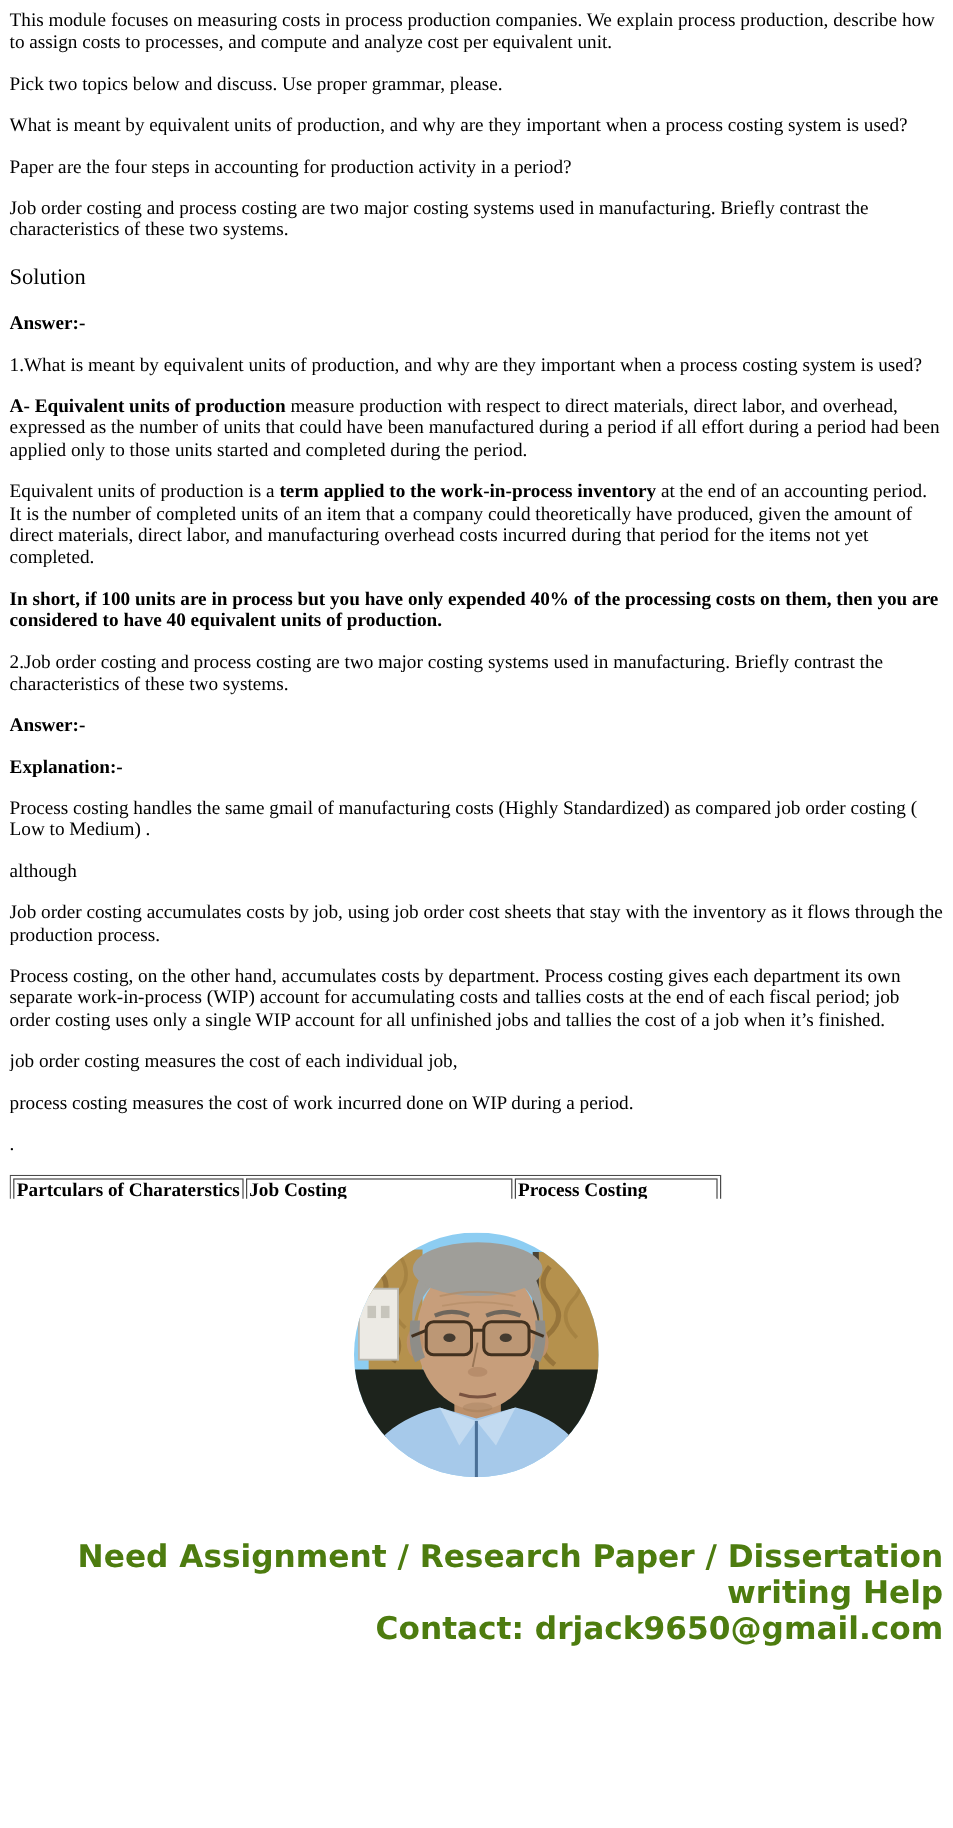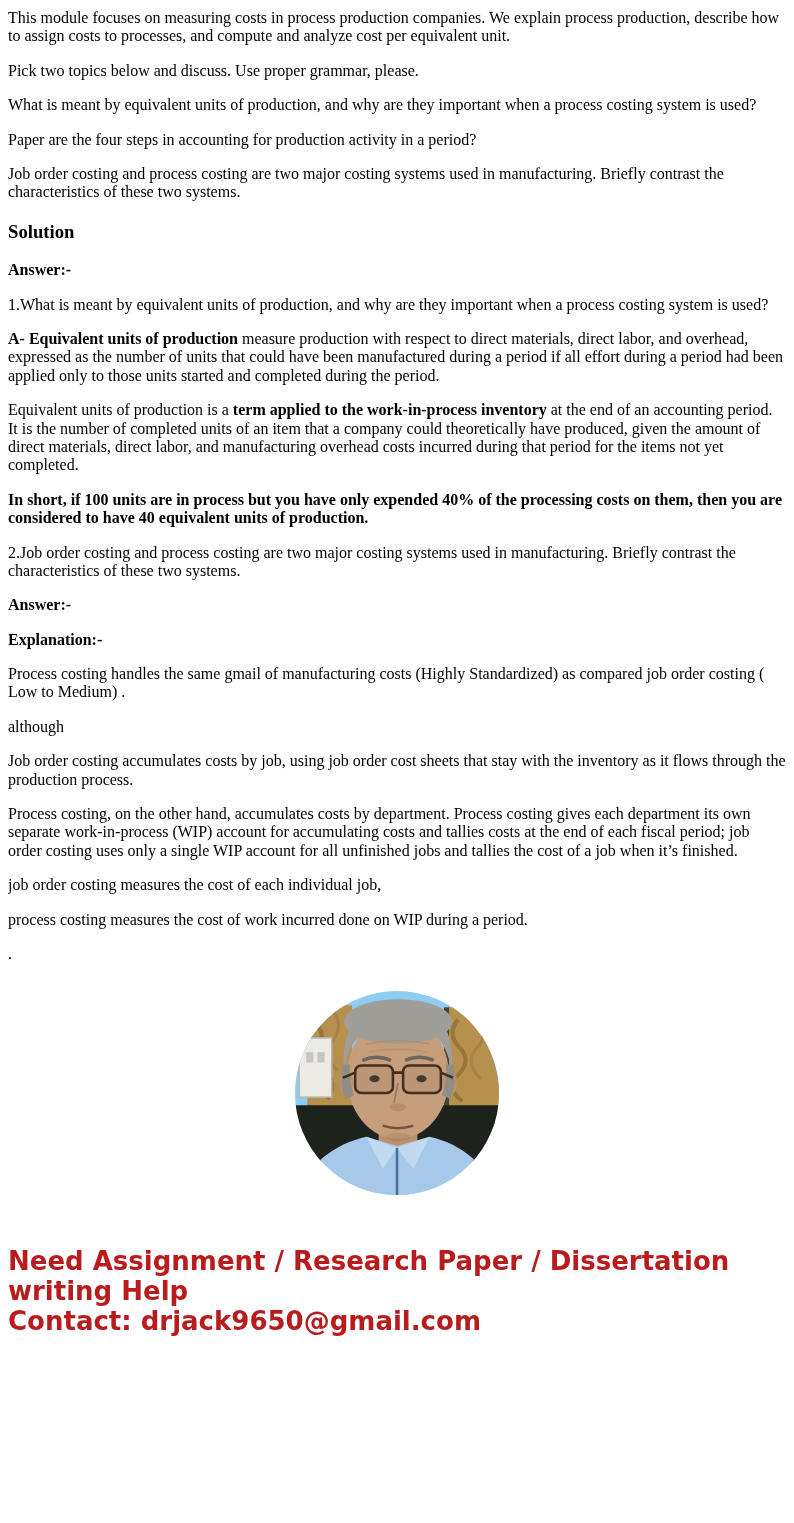--- a/index.html
+++ b/index.html
@@ -12,21 +12,21 @@
     font-family: "Liberation Serif", serif;
     font-size: 16px;
     color: #000000;
     line-height: 1.15;
   }
   .doc { width: 778px; }
   .doc p { margin: 16px 0; }
   .doc p:first-child { margin-top: 0; }
   .doc h3 {
     font-size: 18.7px;
-    font-weight: bold;
+    font-weight: normal;
     margin: 19px 0;
   }
   .bold { font-weight: bold; }
   
   .table-clip {
     height: 20px;
     overflow: hidden;
     margin-top: 16px;
   }
   table.compare {
@@ -49,26 +49,26 @@
   th.col-process { width: 169px; }
   
   .photo-wrap {
     margin-top: 28px;
     text-align: center;
   }
   .photo-wrap svg { display: inline-block; }
   
   .footer {
     margin-top: 46px;
-    text-align: left;
+    text-align: right;
     font-family: "DejaVu Sans", sans-serif;
     font-weight: bold;
     font-size: 26px;
     line-height: 30px;
-    color: #b91c1c;
+    color: #4d7c0f;
   }
   .footer div { white-space: nowrap; }
 </style>
 </head>
 <body>
 
 <div class="doc">
 
   <p>This module focuses on measuring costs in process production companies. We explain process production, describe how to assign costs to processes, and compute and analyze cost per equivalent unit.</p>
   <p>Pick two topics below and discuss. Use proper grammar, please.</p>
@@ -93,20 +93,31 @@
   <p class="bold">Explanation:-</p>
 
   <p>Process costing handles the same gmail of manufacturing costs (Highly Standardized) as compared job order costing ( Low to Medium) .</p>
   <p>although</p>
   <p>Job order costing accumulates costs by job, using job order cost sheets that stay with the inventory as it flows through the production process.</p>
   <p>Process costing, on the other hand, accumulates costs by department. Process costing gives each department its own separate work-in-process (WIP) account for accumulating costs and tallies costs at the end of each fiscal period; job order costing uses only a single WIP account for all unfinished jobs and tallies the cost of a job when it’s finished.</p>
   <p>job order costing measures the cost of each individual job,</p>
   <p>process costing measures the cost of work incurred done on WIP during a period.</p>
   <p>.</p>
 
+  <div class="table-clip">
+    <table class="compare">
+      <tbody>
+          <tr>
+        <th class="col-particulars">Partculars of Charaterstics</th>
+        <th class="col-job">Job Costing</th>
+        <th class="col-process">Process Costing</th>
+      </tr>
+    </tbody>
+      </table>
+  </div>
 
   <div class="photo-wrap">
     <svg width="204" height="204" viewBox="0 0 200 200" aria-hidden="true">
       <defs>
         <clipPath id="circleClip">
             <circle cx="100" cy="100" r="100"></circle>
           </clipPath>
       </defs>
       <g clip-path="url(#circleClip)">
 

